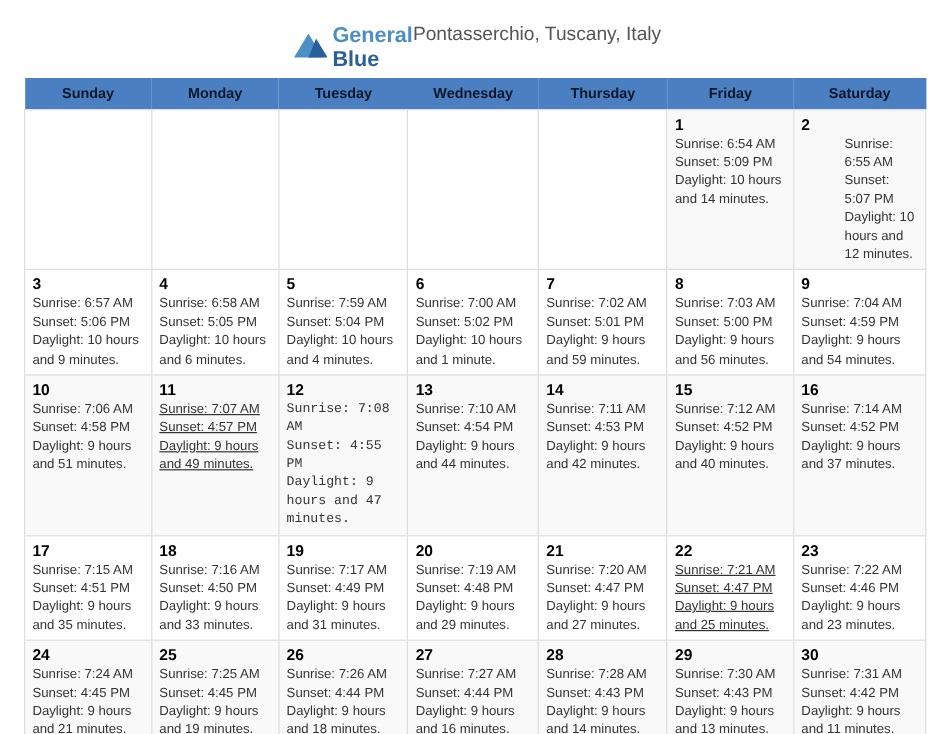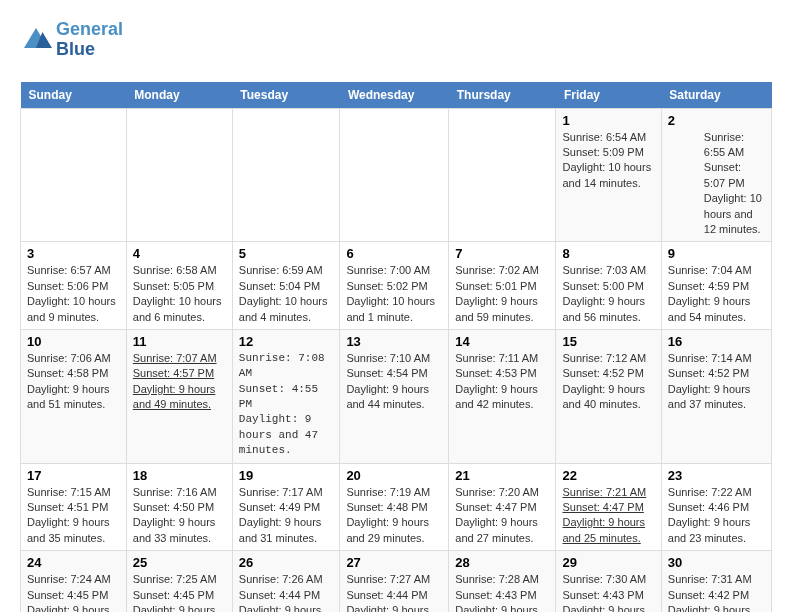--- a/index.html
+++ b/index.html
@@ -5,23 +5,23 @@
     * { box-sizing: border-box; margin: 0; padding: 0; }
     body {
       font-family: Arial, sans-serif;
       background: #fff;
       width: 792px;
       min-height: 612px;
       padding: 20px;
     }
     .header {
       display: flex;
-      justify-content: flex-start;
+      justify-content: center;
       align-items: flex-start;
-      margin-bottom: 22px;
+      margin-bottom: 5px;
     }
     .logo {
       display: flex;
       align-items: center;
       gap: 4px;
     }
     .logo-text {
       font-size: 18px;
       font-weight: bold;
       color: #333;
@@ -46,22 +46,22 @@
       font-size: 16px;
       color: #555;
     }
     table {
       width: 100%;
       border-collapse: collapse;
       font-size: 11px;
     }
     thead th {
       background-color: #4a7fc1;
-      color: #ffffff;
-      text-align: left;
+      color: #0f172a;
+      text-align: center;
       padding: 6px 8px;
       font-size: 12px;
       font-weight: bold;
     }
     tbody td {
       border: 1px solid #ddd;
       vertical-align: top;
       padding: 4px 6px;
       width: 113px;
       min-height: 80px;
@@ -91,20 +91,21 @@
     <svg class="logo-icon" viewBox="0 0 40 40">
       <polygon points="20,5 35,30 5,30" fill="#4a90c4"></polygon>
       <polygon points="28,10 40,30 20,30" fill="#2a6099"></polygon>
     </svg>
     <div class="logo-text">
       <div><span>General</span></div>
       <div style="color:#2a6099;">Blue</div>
     </div>
   </div>
   <div class="title-block">
+    <div class="location">Pontasserchio, Tuscany, Italy</div>
   </div>
 </div>
 
 <table>
   <thead>
     <tr id="weekday-header">
         <th>Sunday</th>
         <th>Monday</th>
         <th>Tuesday</th>
         <th>Wednesday</th>
@@ -141,21 +142,21 @@
 Daylight: 10 hours and 9 minutes.</div>
         </td>
         <td>
           <div class="day-number">4</div>
           <div class="day-info" style="white-space: pre-line;">Sunrise: 6:58 AM
 Sunset: 5:05 PM
 Daylight: 10 hours and 6 minutes.</div>
         </td>
         <td>
           <div class="day-number">5</div>
-          <div class="day-info" style="white-space: pre-line;">Sunrise: 6:59 AM
+          <div class="day-info" style="white-space: pre-line;">Sunrise: 7:59 AM
 Sunset: 5:04 PM
 Daylight: 10 hours and 4 minutes.</div>
         </td>
         <td>
           <div class="day-number">6</div>
           <div class="day-info" style="white-space: pre-line;">Sunrise: 7:00 AM
 Sunset: 5:02 PM
 Daylight: 10 hours and 1 minute.</div>
         </td>
         <td>

